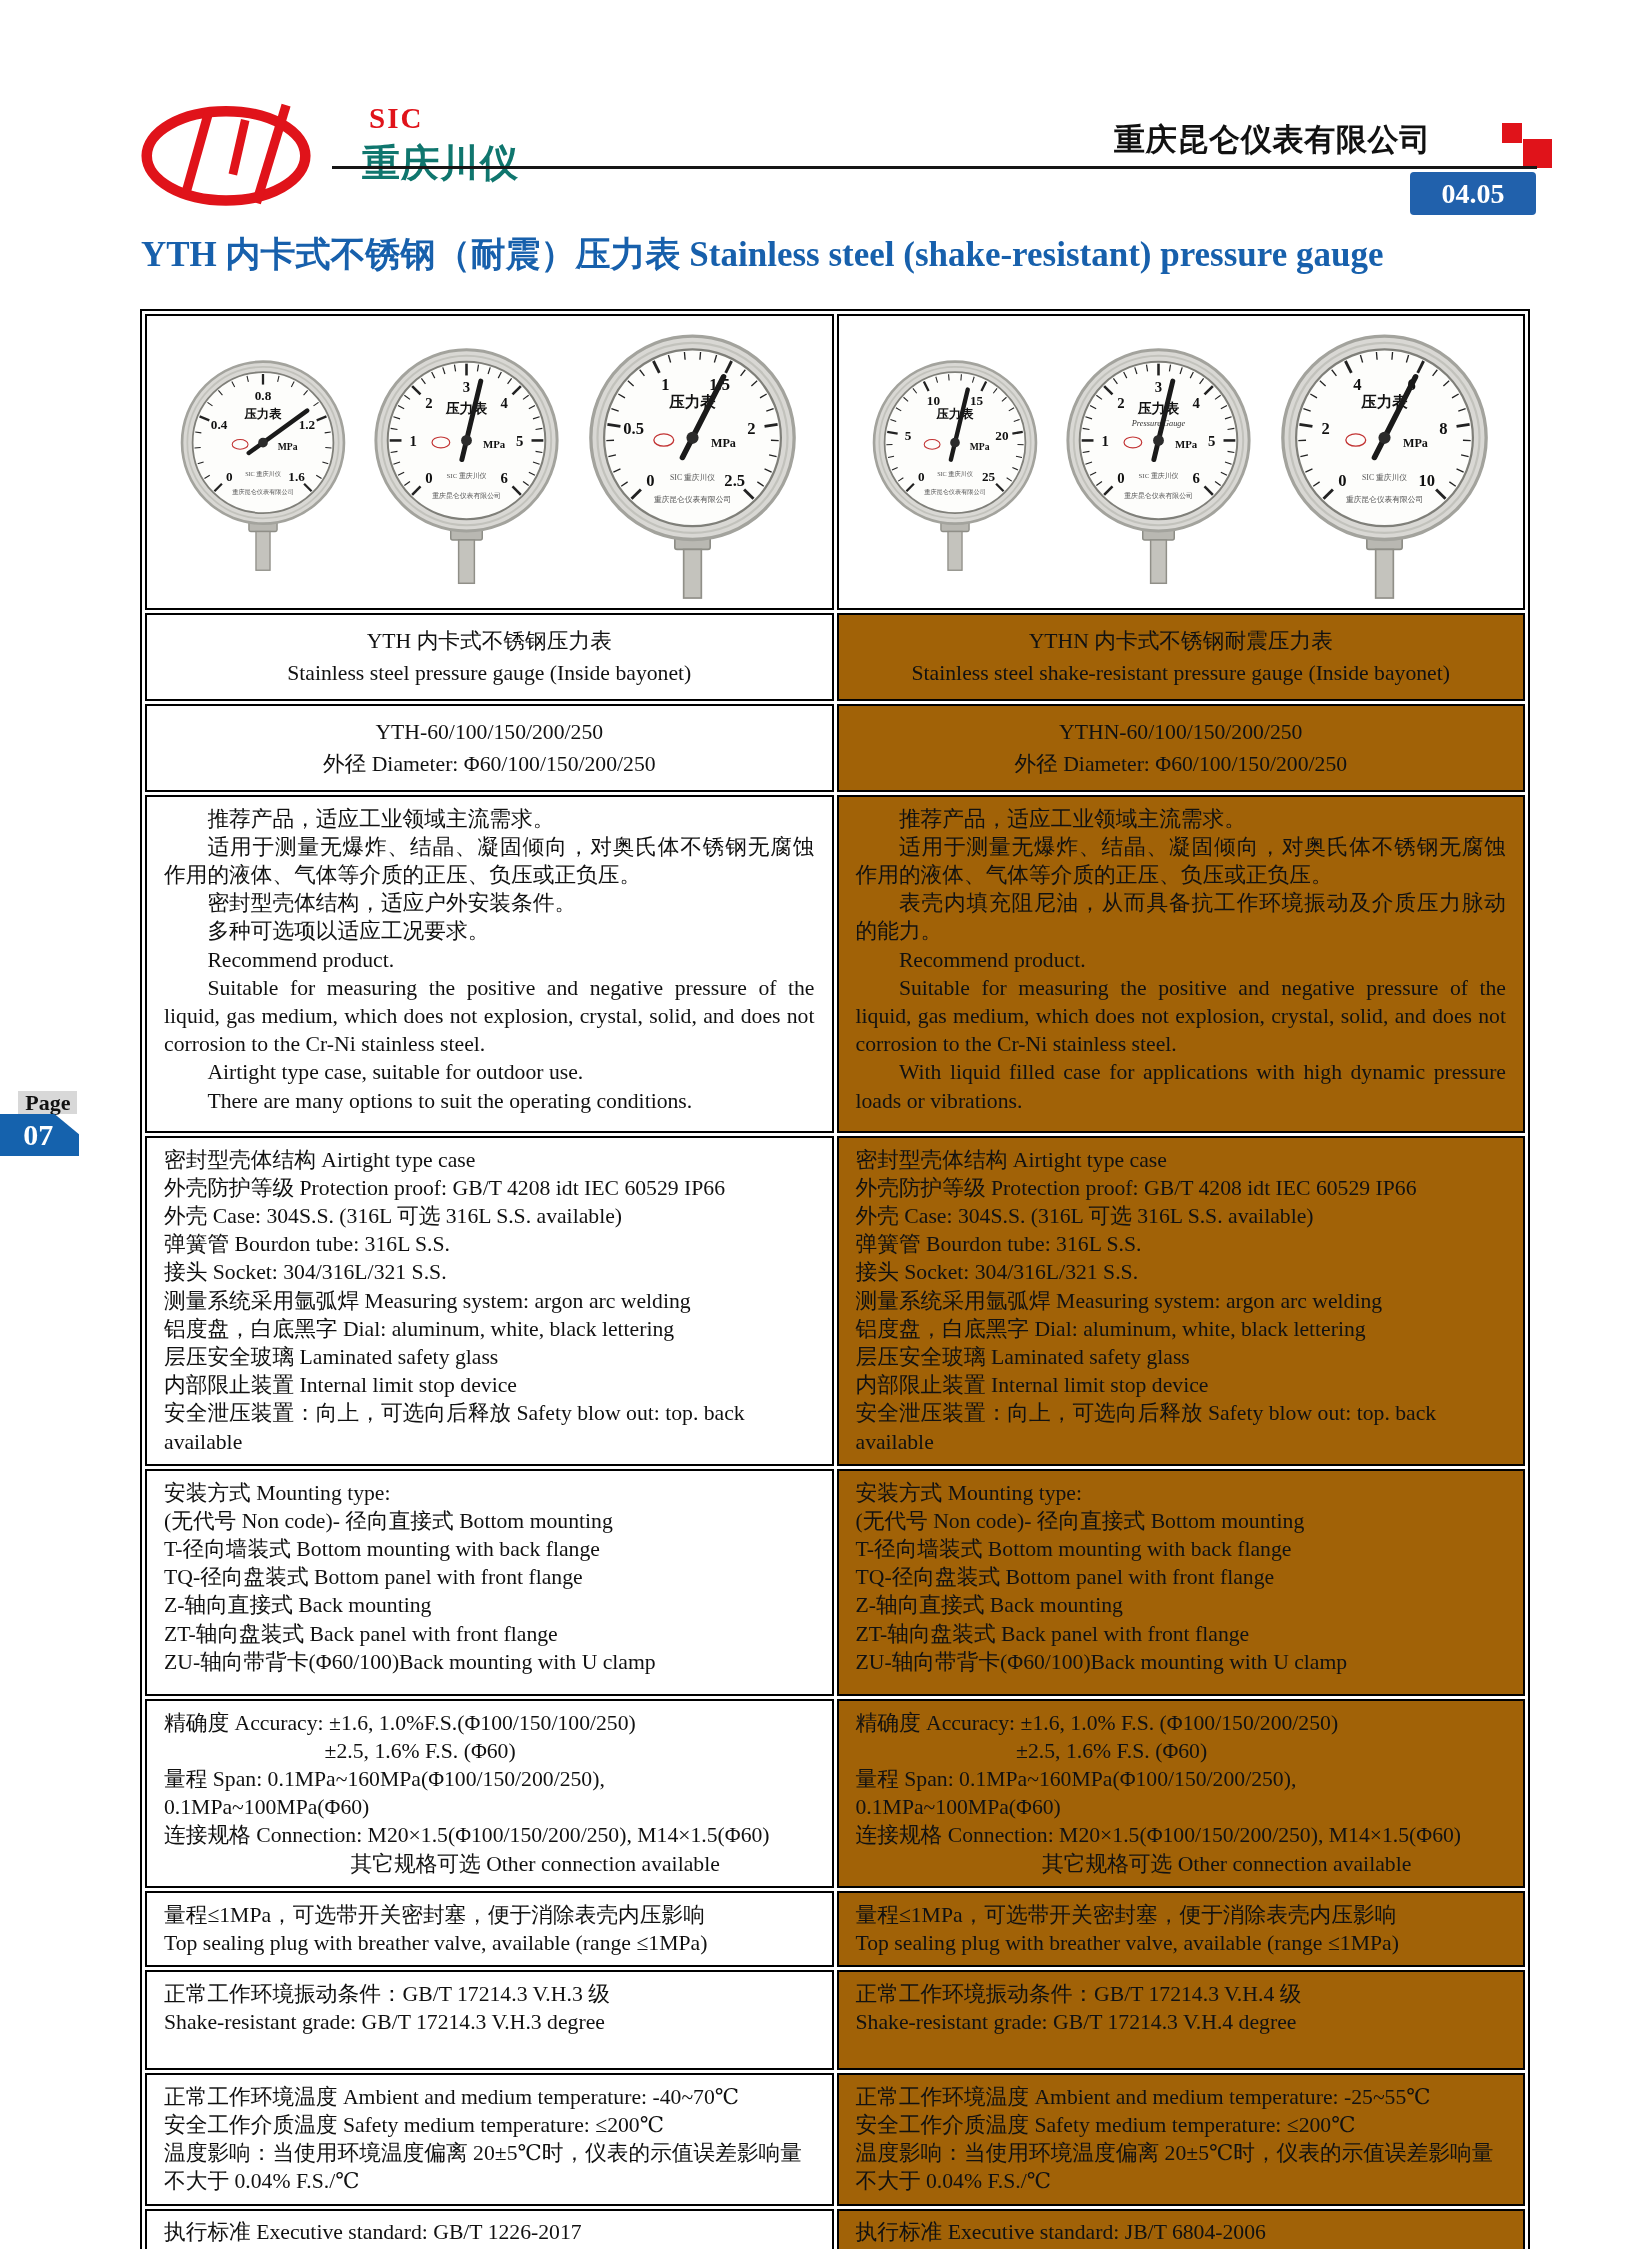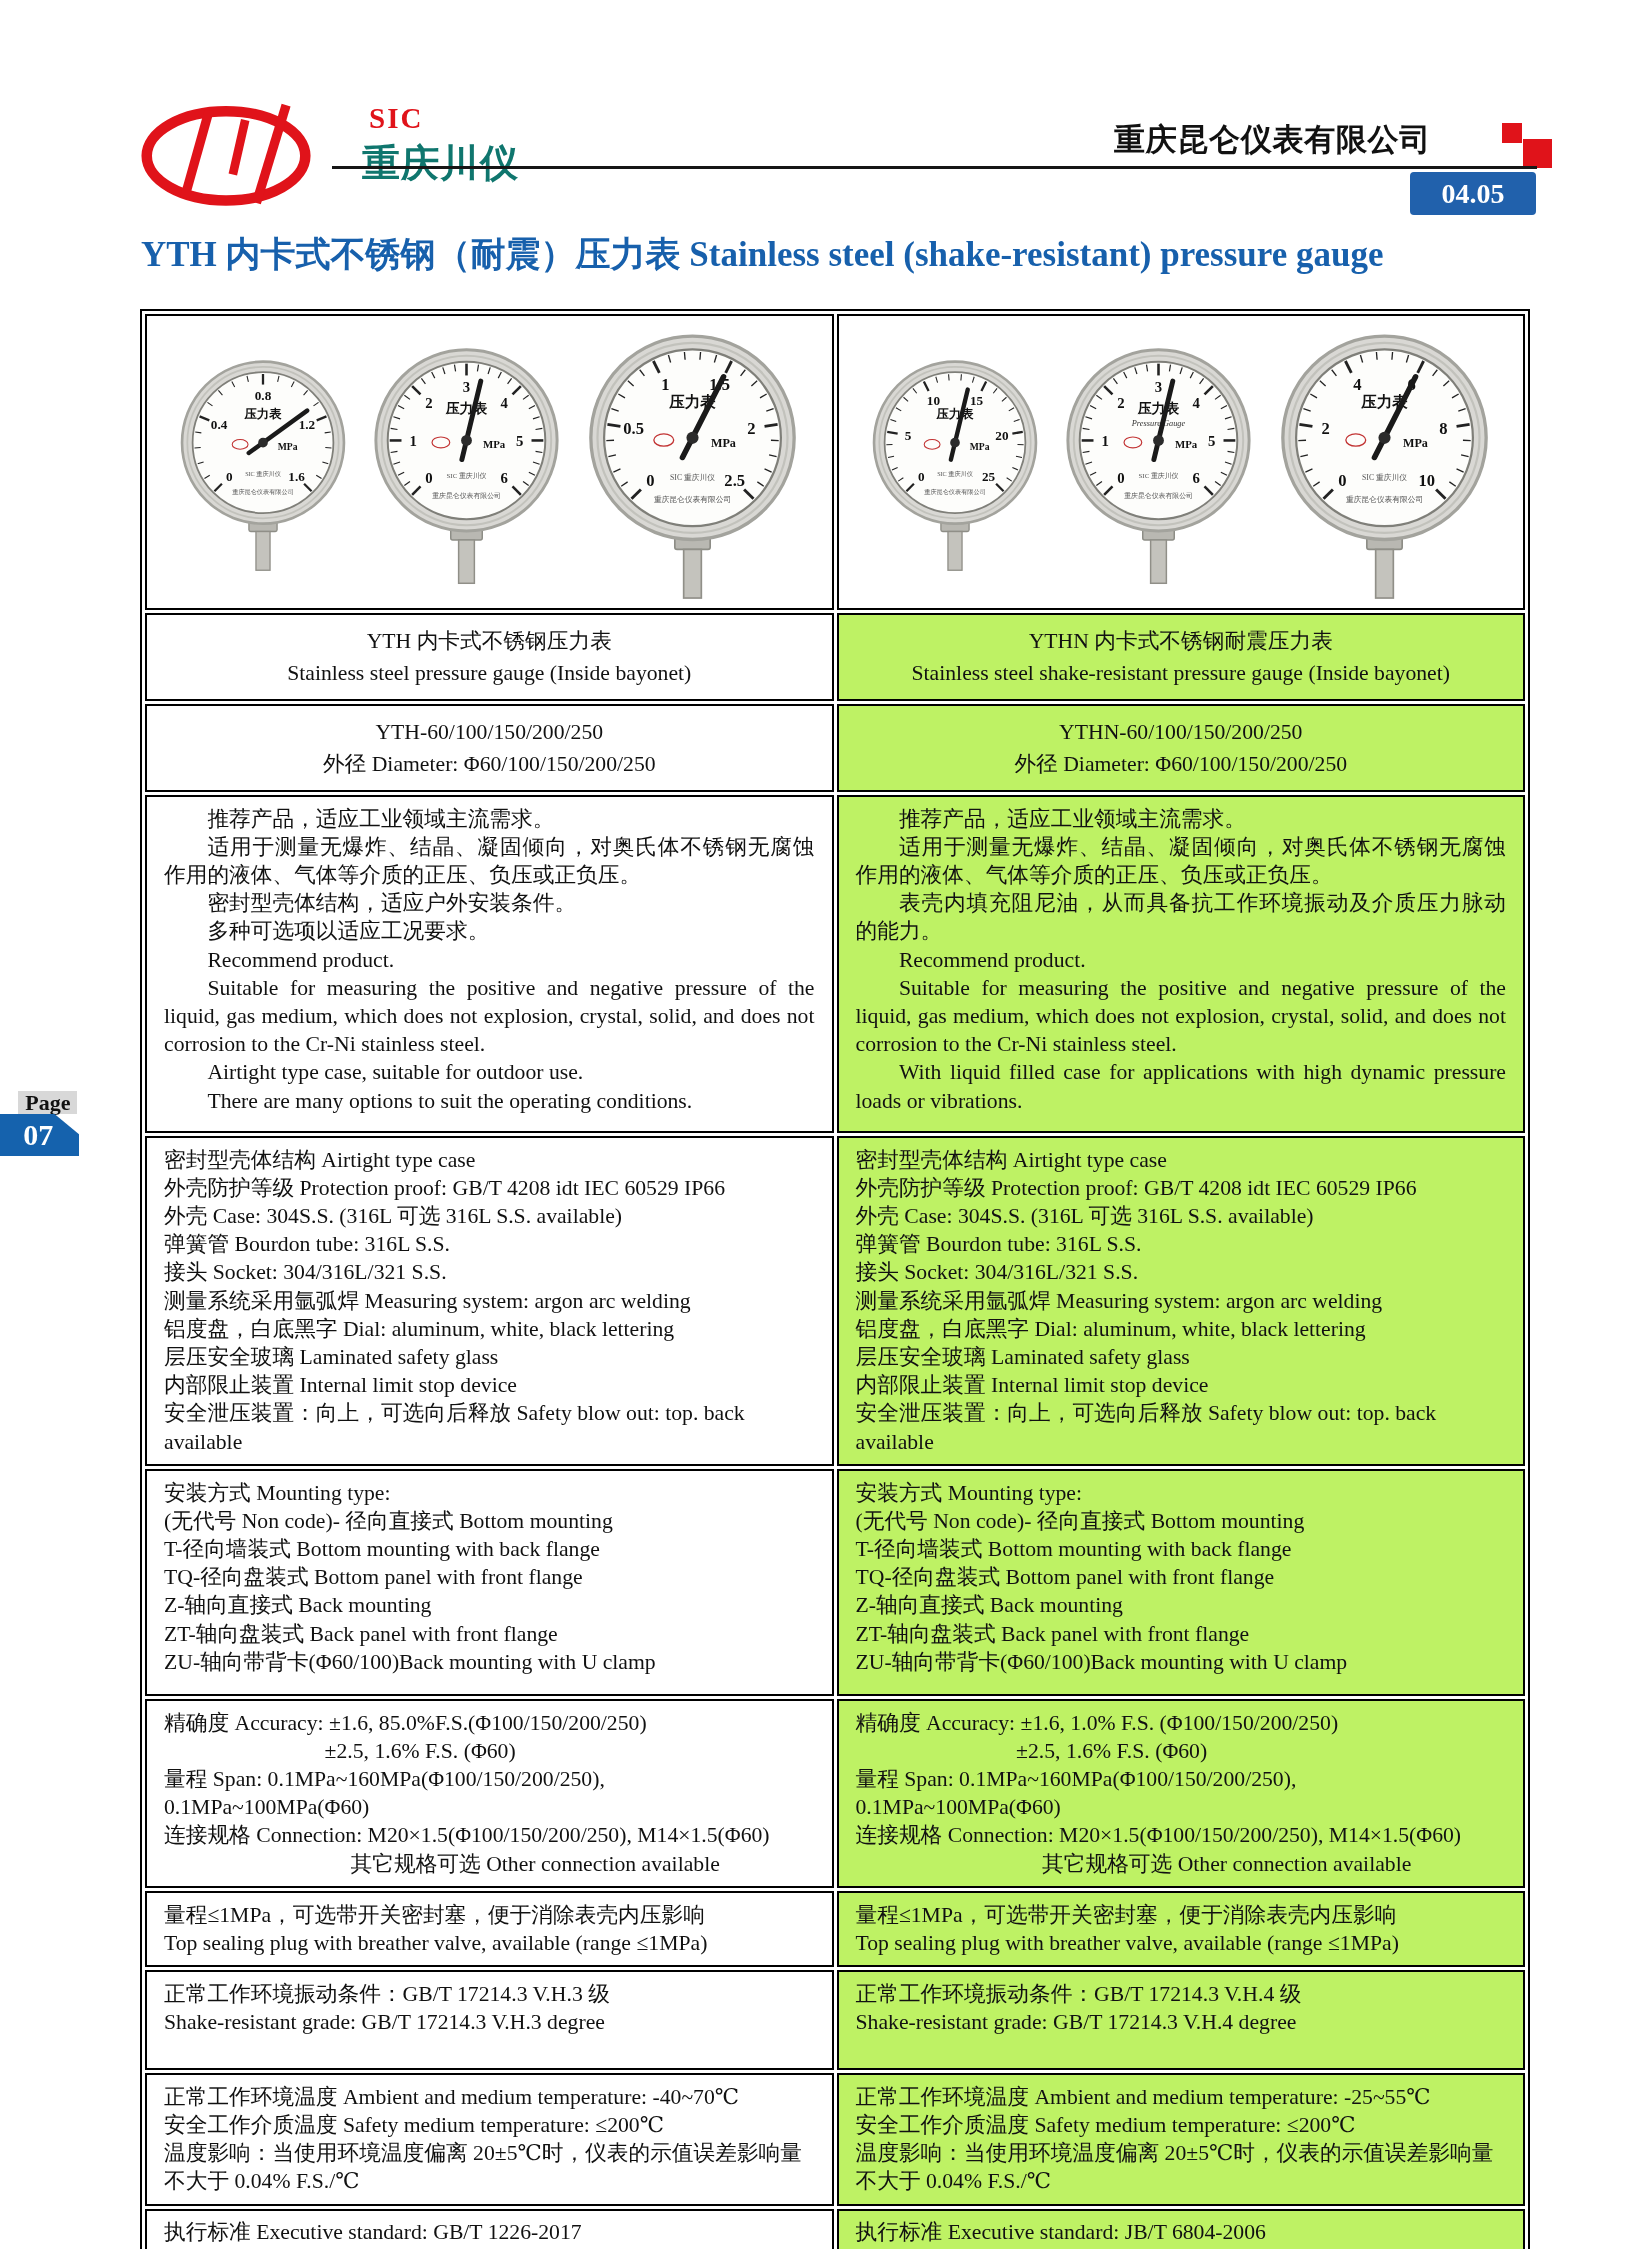--- a/index.html
+++ b/index.html
@@ -27,21 +27,21 @@
           font-size:30px;font-weight:bold;clip-path:polygon(0 0,69% 0,100% 48%,100% 100%,0 100%);padding-right:2.6px;box-sizing:border-box;}
 
   
   .title{position:absolute;left:141px;top:231px;width:1392px;font-size:35px;font-weight:bold;color:#1760ac;}
 
   
   table.spec{position:absolute;left:140px;top:309px;width:1390px;border:2px solid #000;
              border-collapse:separate;border-spacing:3.3px;background:#fff;table-layout:fixed;}
   table.spec td{border:2px solid #000;vertical-align:top;padding:7.9px 17px;box-sizing:border-box;
                 font-size:21.7px;line-height:1.30;}
-  td.cb{background:#bef264;}
+  td.cb{background:#a16207;}
   td.img-cell{height:279px;overflow:hidden;vertical-align:middle;padding:2.6px 6.6px;background:#fff;}
   td.ctr{text-align:center;vertical-align:middle;}
   tr.r-name td{height:71px;}
   tr.r-model td{height:71px;}
   tr.r-desc td{height:338px;}
   tr.r-specs td{height:299px;}
   tr.r-mount td{height:227px;}
   tr.r-acc td{height:167px;}
   tr.r-seal td{height:72px;}
   tr.r-shake td{height:100px;}
@@ -486,21 +486,21 @@
               <div class="ln">Z-轴向直接式 Back mounting</div>
               <div class="ln">ZT-轴向盘装式 Back panel with front flange</div>
               <div class="ln">ZU-轴向带背卡(Φ60/100)Back mounting with U clamp</div>
             </div>
       </td>
     </tr>
 
     <tr class="r-acc">
       <td>
         <div class="lines acc">
-              <div class="ln">精确度 Accuracy:  ±1.6, 85.0%F.S.(Φ100/150/200/250)</div>
+              <div class="ln">精确度 Accuracy:  ±1.6, 1.0%F.S.(Φ100/150/100/250)</div>
               <div class="ln">±2.5, 1.6% F.S. (Φ60)</div>
               <div class="ln">量程 Span: 0.1MPa~160MPa(Φ100/150/200/250), 0.1MPa~100MPa(Φ60)</div>
               <div class="ln">连接规格 Connection: M20×1.5(Φ100/150/200/250), M14×1.5(Φ60)</div>
               <div class="ln">其它规格可选 Other connection available</div>
             </div>
       </td>
       <td class="cb">
         <div class="lines acc">
               <div class="ln">精确度 Accuracy:  ±1.6, 1.0% F.S. (Φ100/150/200/250)</div>
               <div class="ln">±2.5, 1.6% F.S. (Φ60)</div>

